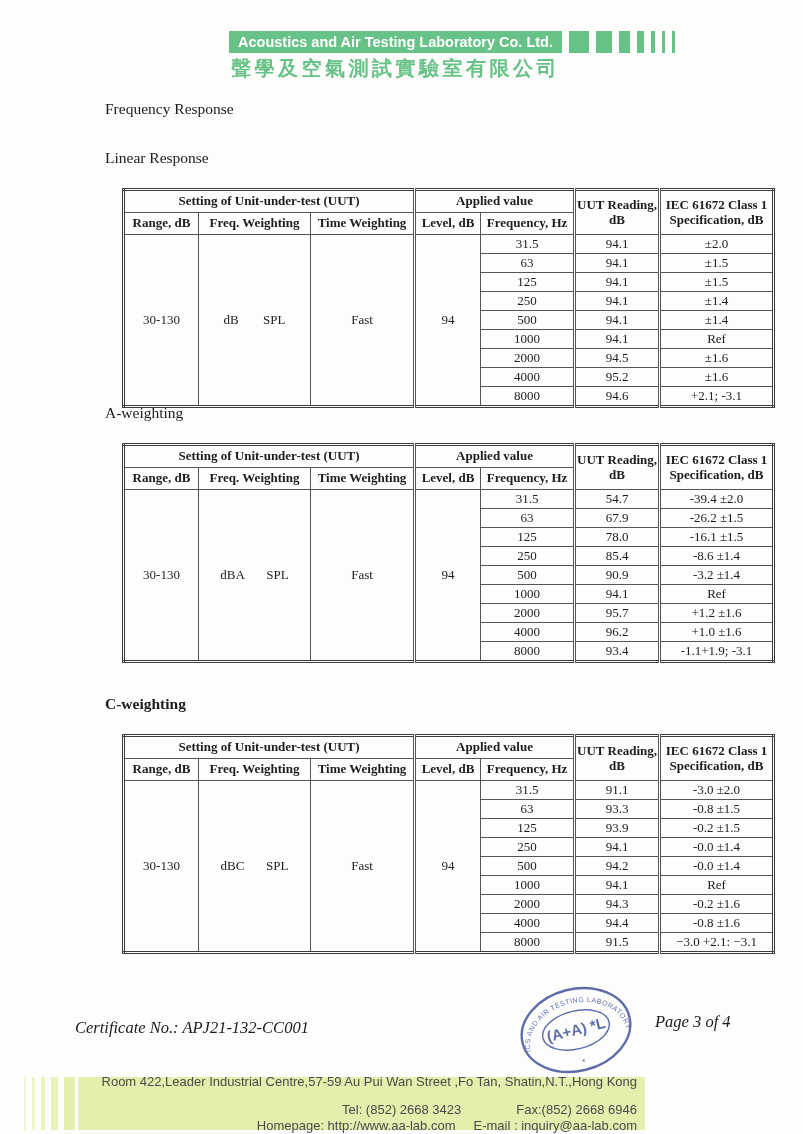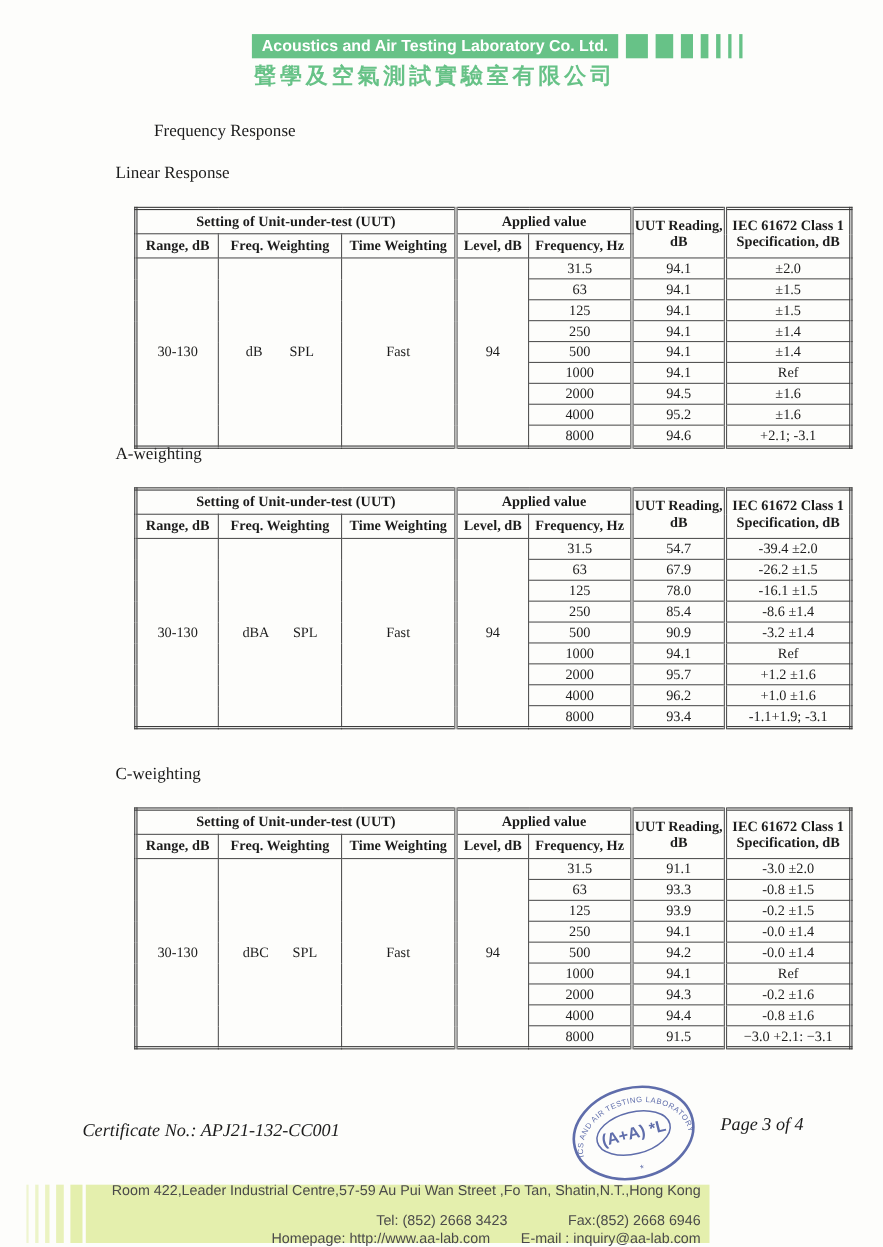--- a/index.html
+++ b/index.html
@@ -34,24 +34,24 @@
   .bar.b1{width:20px}.bar.b2{width:16px}.bar.b3{width:11px}
   .bar.b4{width:7px}.bar.b5{width:4px}.bar.b6{width:3px}.bar.b7{width:3px}
   .chinese{
     position:absolute;left:231px;top:55px;color:var(--green);
     font-family:"Liberation Sans","DejaVu Sans",sans-serif;
     font-size:20px;letter-spacing:3.5px;font-weight:bold;white-space:nowrap;
   }
 
   
   .heading{position:absolute;font-size:15.5px;white-space:nowrap;}
-  .h-title{left:105px;top:111px;margin-left:35px;}
+  .h-title{left:105px;top:100px;}
   .h-s0{left:105px;top:149px;}
   .h-s1{left:105px;top:404px;}
-  .h-s2{left:105px;top:695px;}
+  .h-s2{left:105px;top:695px;font-weight:bold;}
 
   
   .tbl{position:absolute;left:122px;border-radius:19px;}
   .t0{top:188px}.t1{top:443px}.t2{top:734px}
   table{
     border-collapse:collapse;width:650px;table-layout:fixed;
     font-family:"Liberation Serif","DejaVu Serif",serif;font-size:13px;color:var(--ink);
     border:3px double #3c3c3c;
   }
   col.c-range{width:75px}col.c-fw{width:112px}col.c-tw{width:104px}
@@ -72,21 +72,21 @@
   .s1{width:2px;opacity:.55}.s2{width:3px;opacity:.65}.s3{width:4px;opacity:.75}
   .s4{width:7px;opacity:.85}.s5{width:11px;opacity:1}
   .footer-bar{
     position:absolute;left:78px;top:1077px;width:567px;height:53px;background:var(--bar-bg);
     box-sizing:border-box;padding:3px 8px 3px 8px;
     font-family:"Liberation Sans","DejaVu Sans",sans-serif;font-size:13px;color:#4a4a4a;
     display:flex;flex-direction:column;justify-content:center;line-height:16px;
   }
   .fb-line{display:flex;justify-content:flex-end;white-space:nowrap;}
   .fb-line.l2{gap:55px;margin-top:12px;}
-  .fb-line.l3{gap:28px;}
+  .fb-line.l3{gap:18px;}
 </style>
 </head>
 <body>
 
 <div class="page">
 
   <div class="banner-row">
     <div class="banner-box">Acoustics and Air Testing Laboratory Co. Ltd.</div>
     <div class="bar b1"></div>
     <div class="bar b2"></div>

